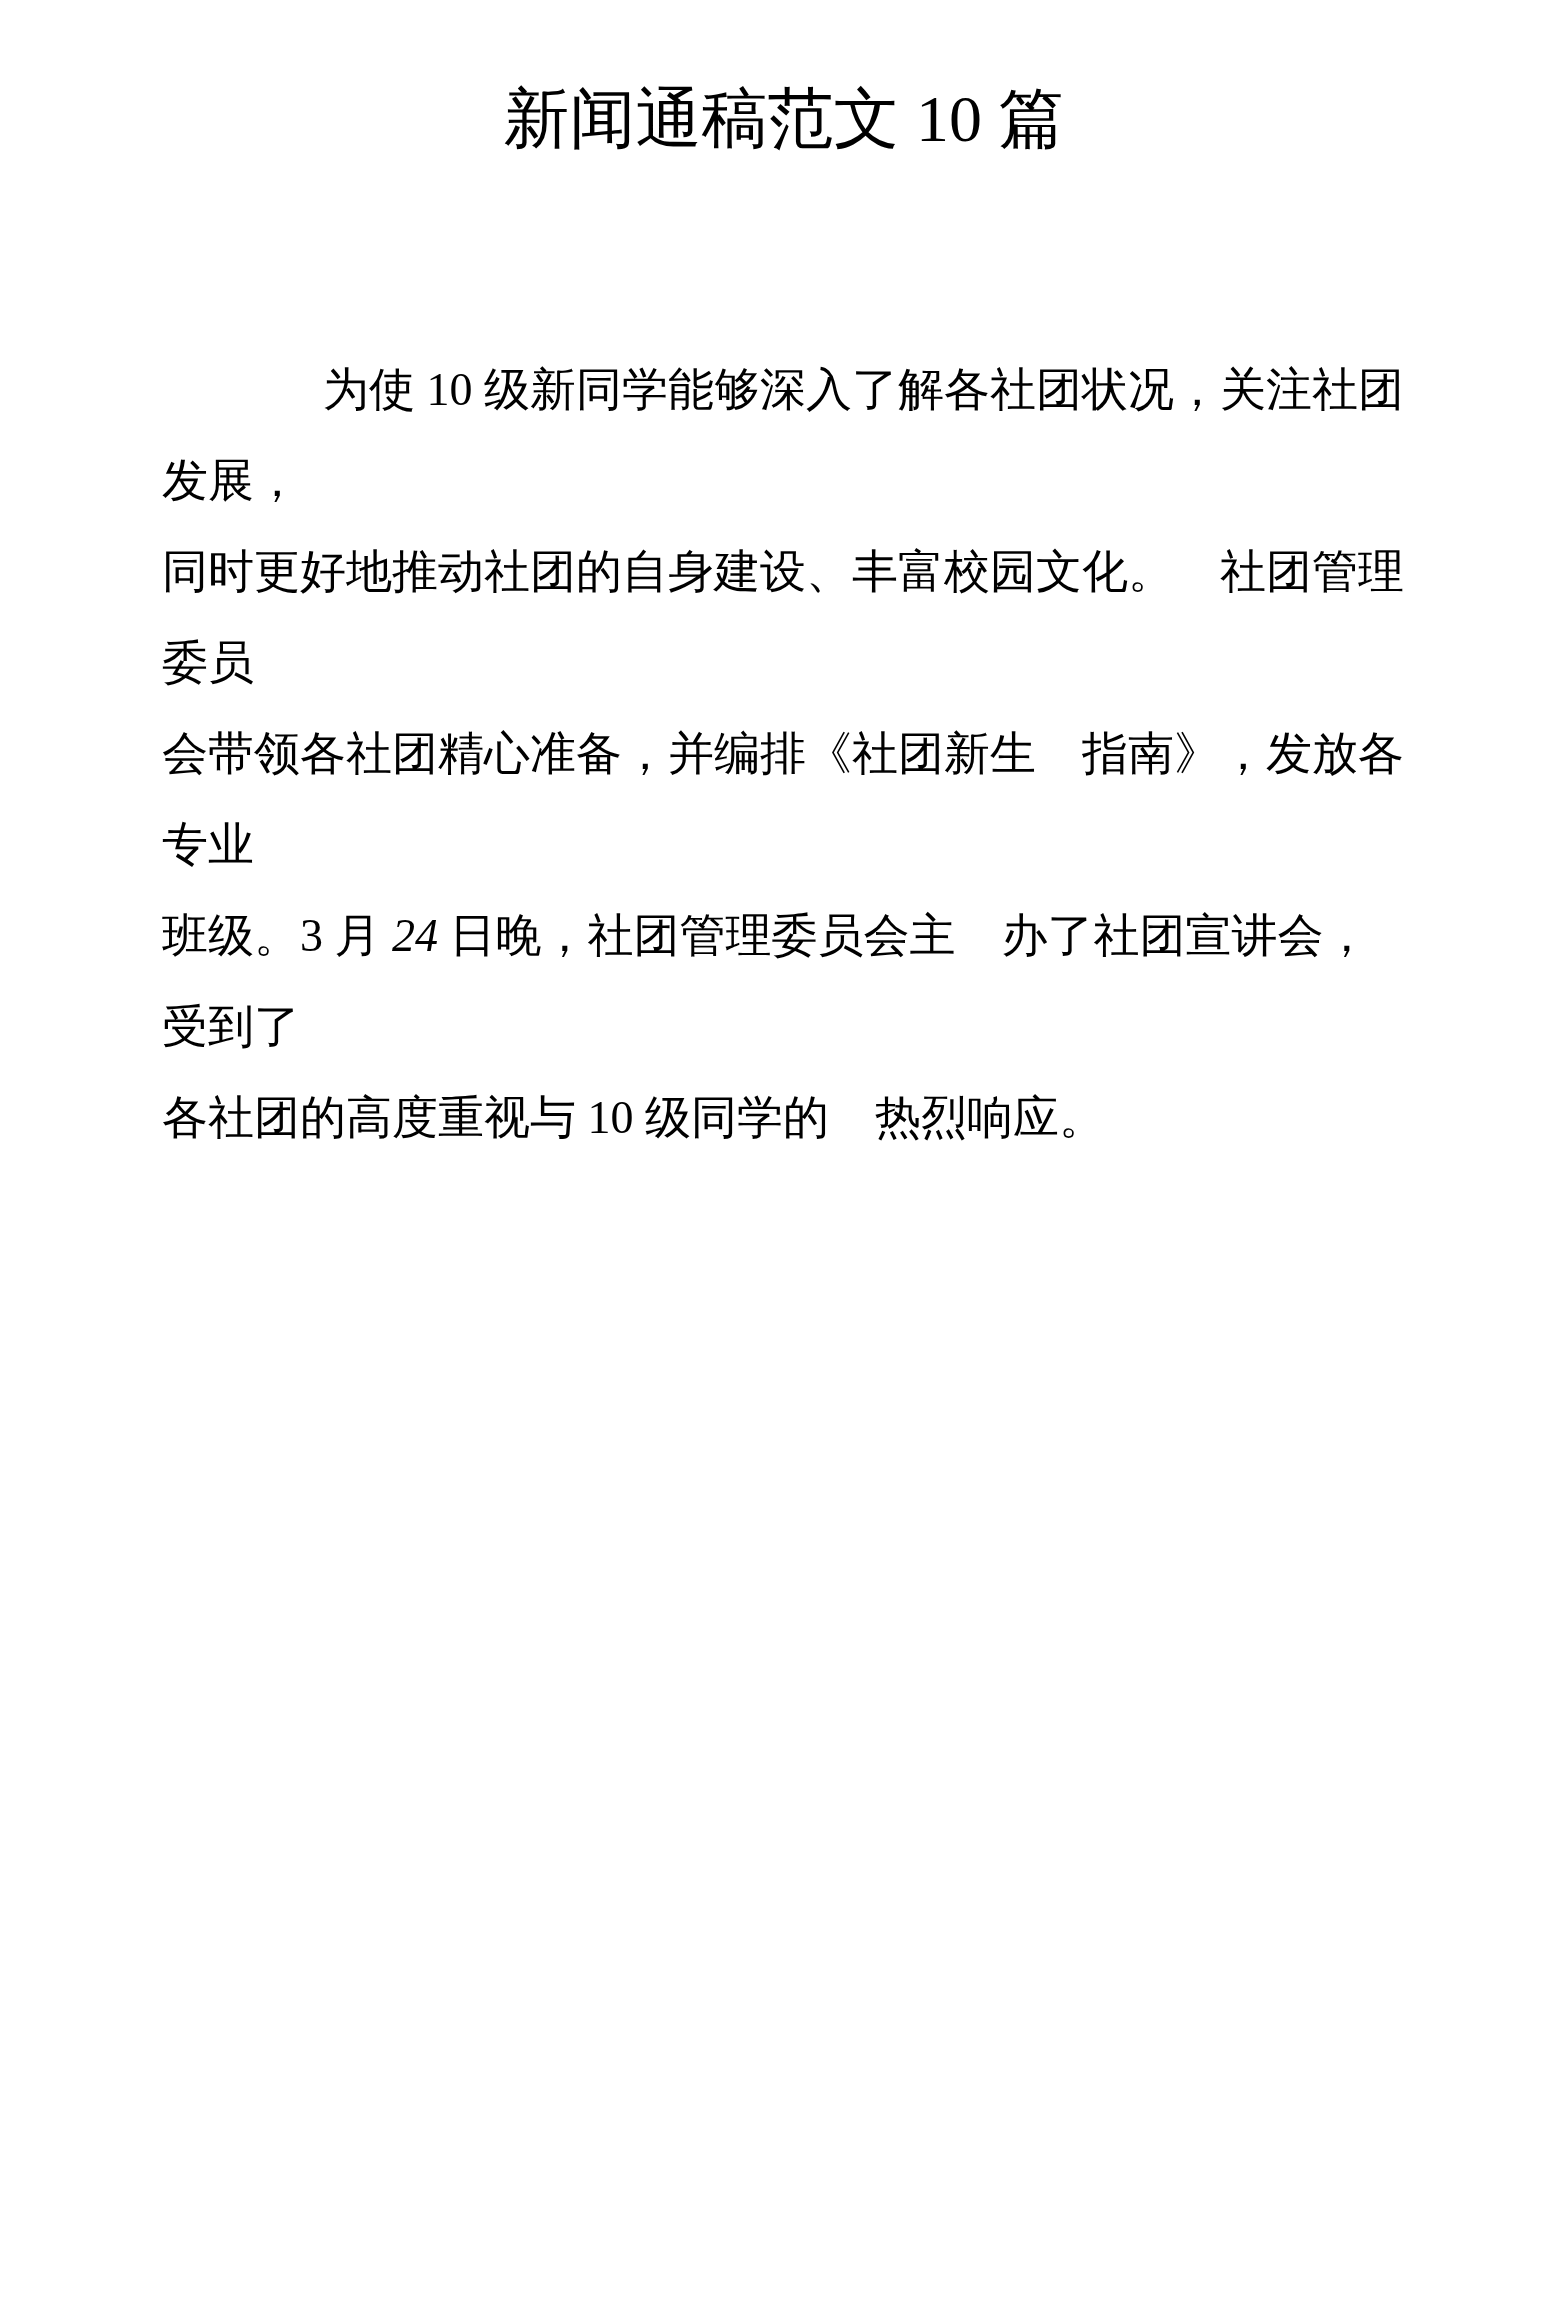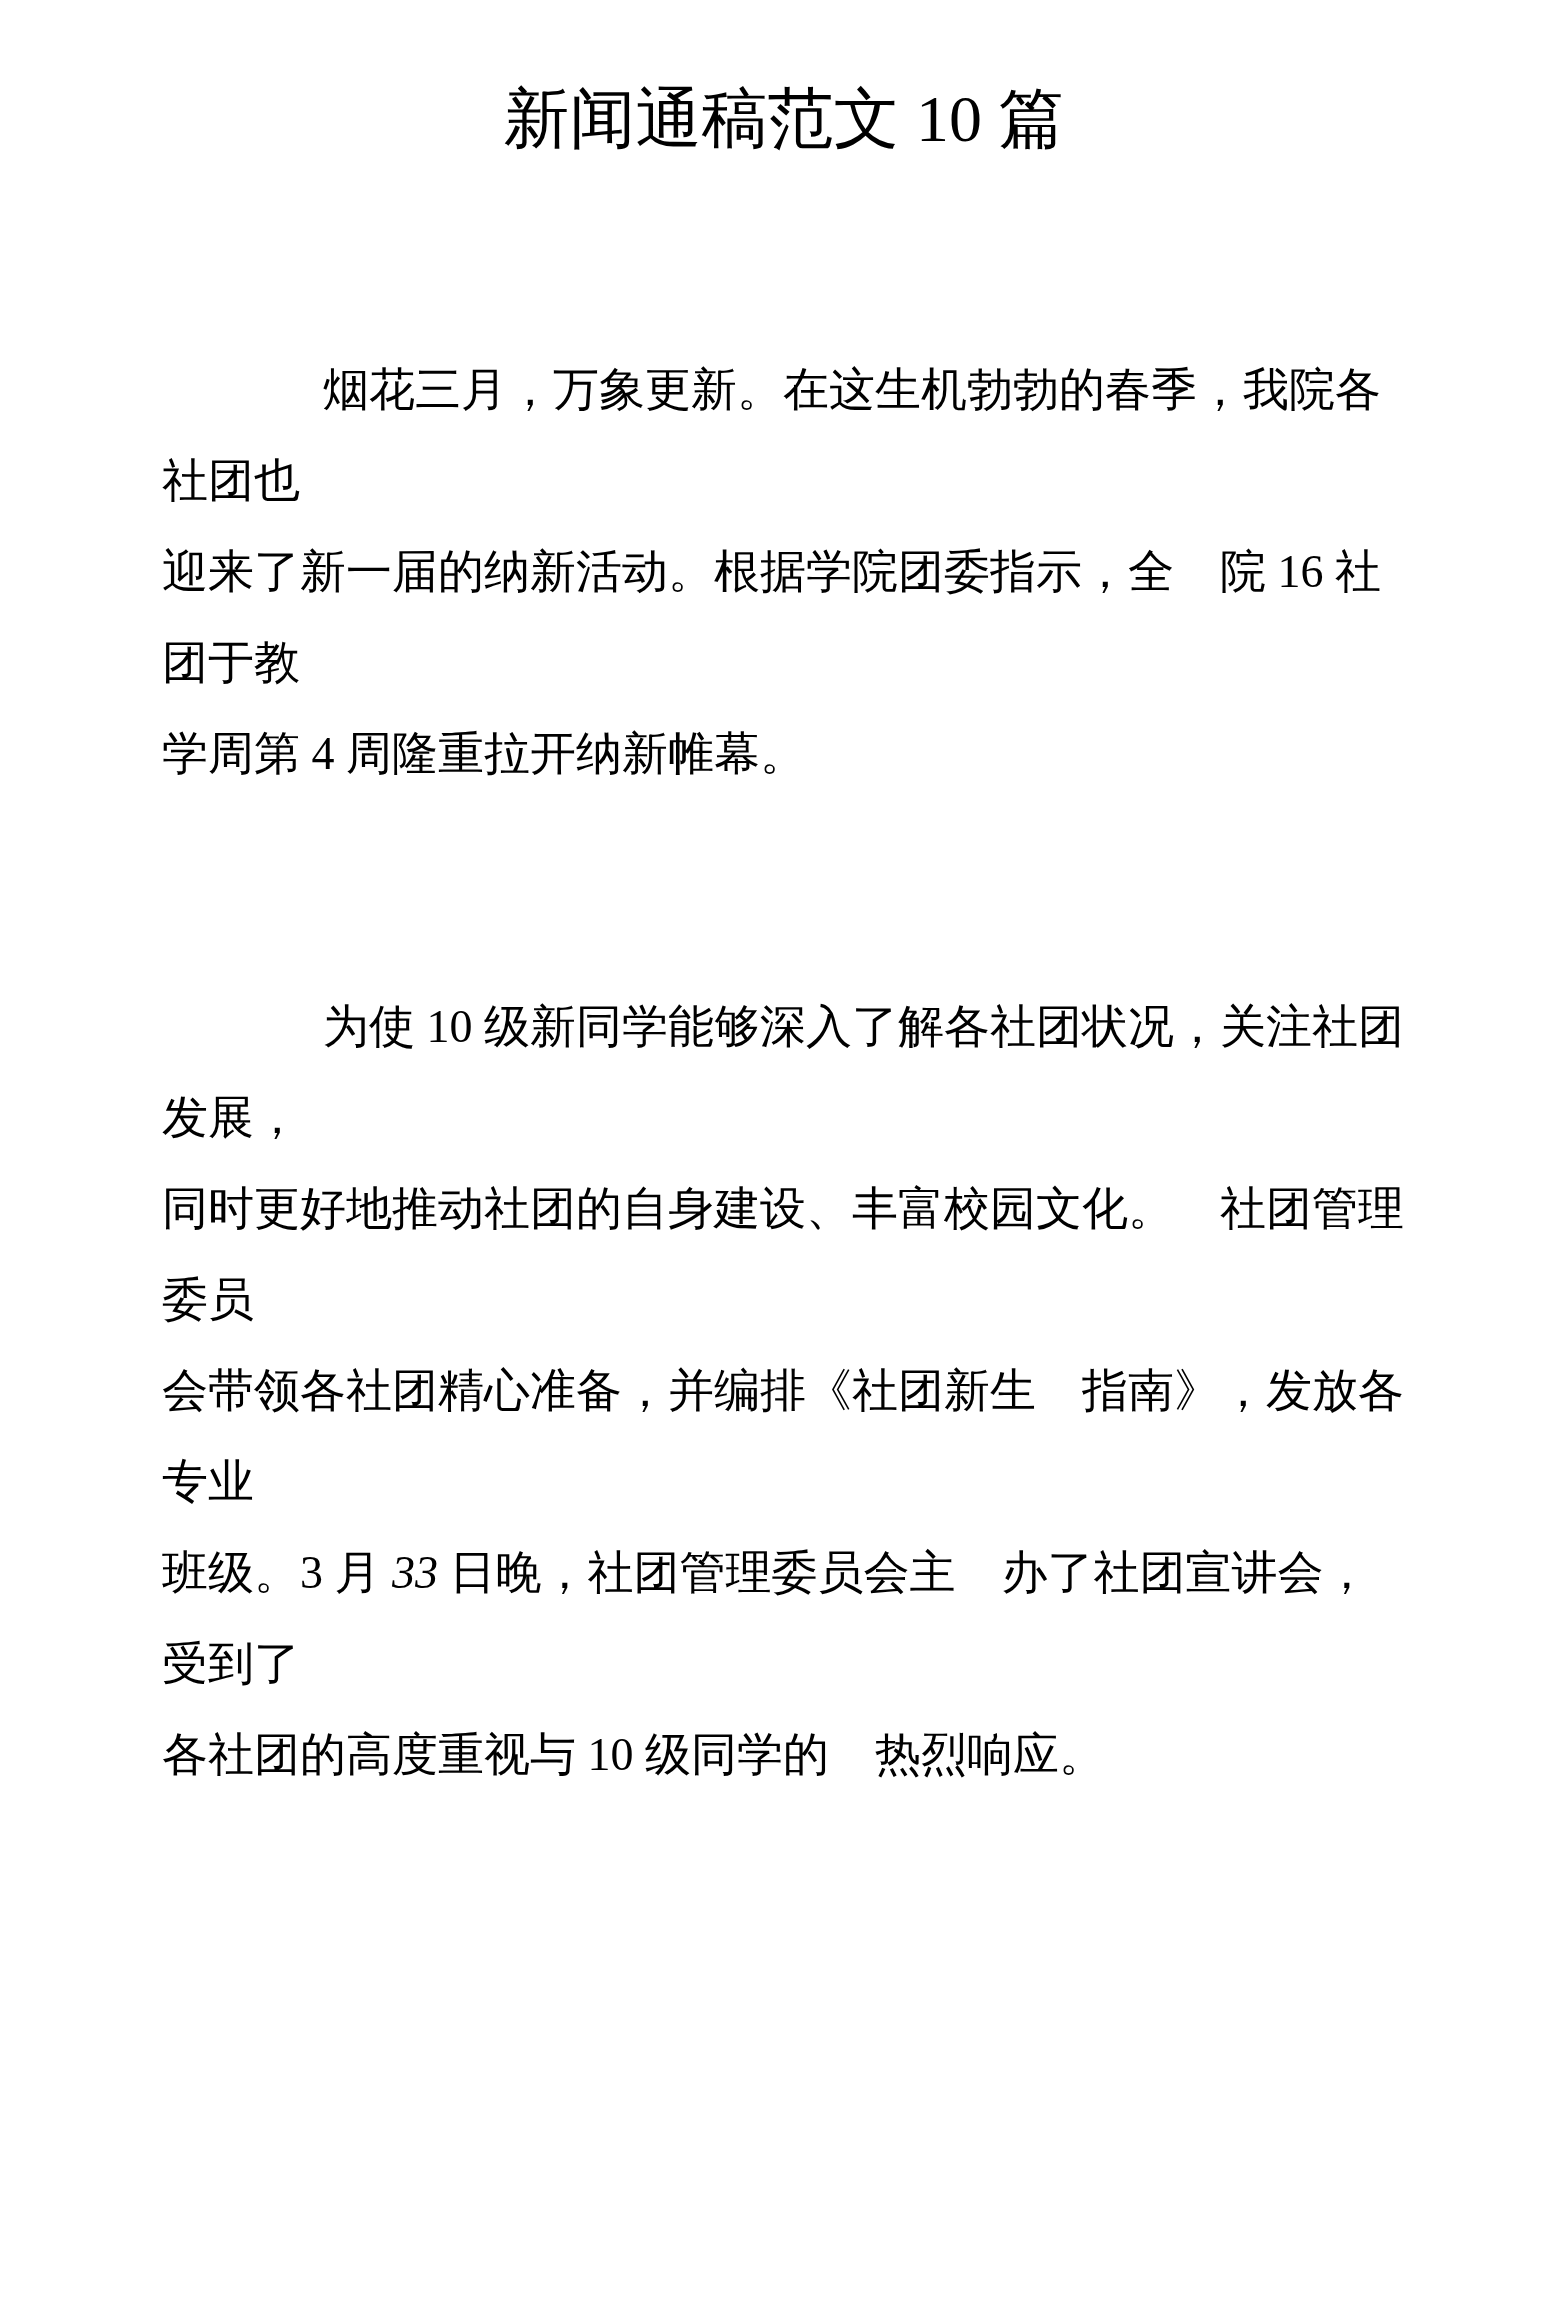--- a/index.html
+++ b/index.html
@@ -43,27 +43,22 @@
     }
   </style>
 </head>
 <body>
 
 <div class="page">
   <h1 class="doc-title">新闻通稿范文 10 篇</h1>
 
   <div class="doc-body">
     <p>
-      <span>　　烟花三月，万象更新。在这生机勃勃的春季，我院各　社团也
-迎来了新一届的纳新活动。根据学院团委指示，全　院 16 社团于教
-学周第 4 周隆重拉开纳新帷幕。</span>
-    </p>
-    <p>
       <span>　　为使 10 级新同学能够深入了解各社团状况，关注社团　发展，
 同时更好地推动社团的自身建设、丰富校园文化。　社团管理委员
 会带领各社团精心准备，并编排《社团新生　指南》，发放各专业
-班级。3 月 </span><span class="italic-run">33</span><span> 日晚，社团管理委员会主　办了社团宣讲会，受到了
+班级。3 月 </span><span class="italic-run">24</span><span> 日晚，社团管理委员会主　办了社团宣讲会，受到了
 各社团的高度重视与 10 级同学的　热烈响应。</span>
     </p>
 
   </div>
 </div>
 
 
 </body></html>

